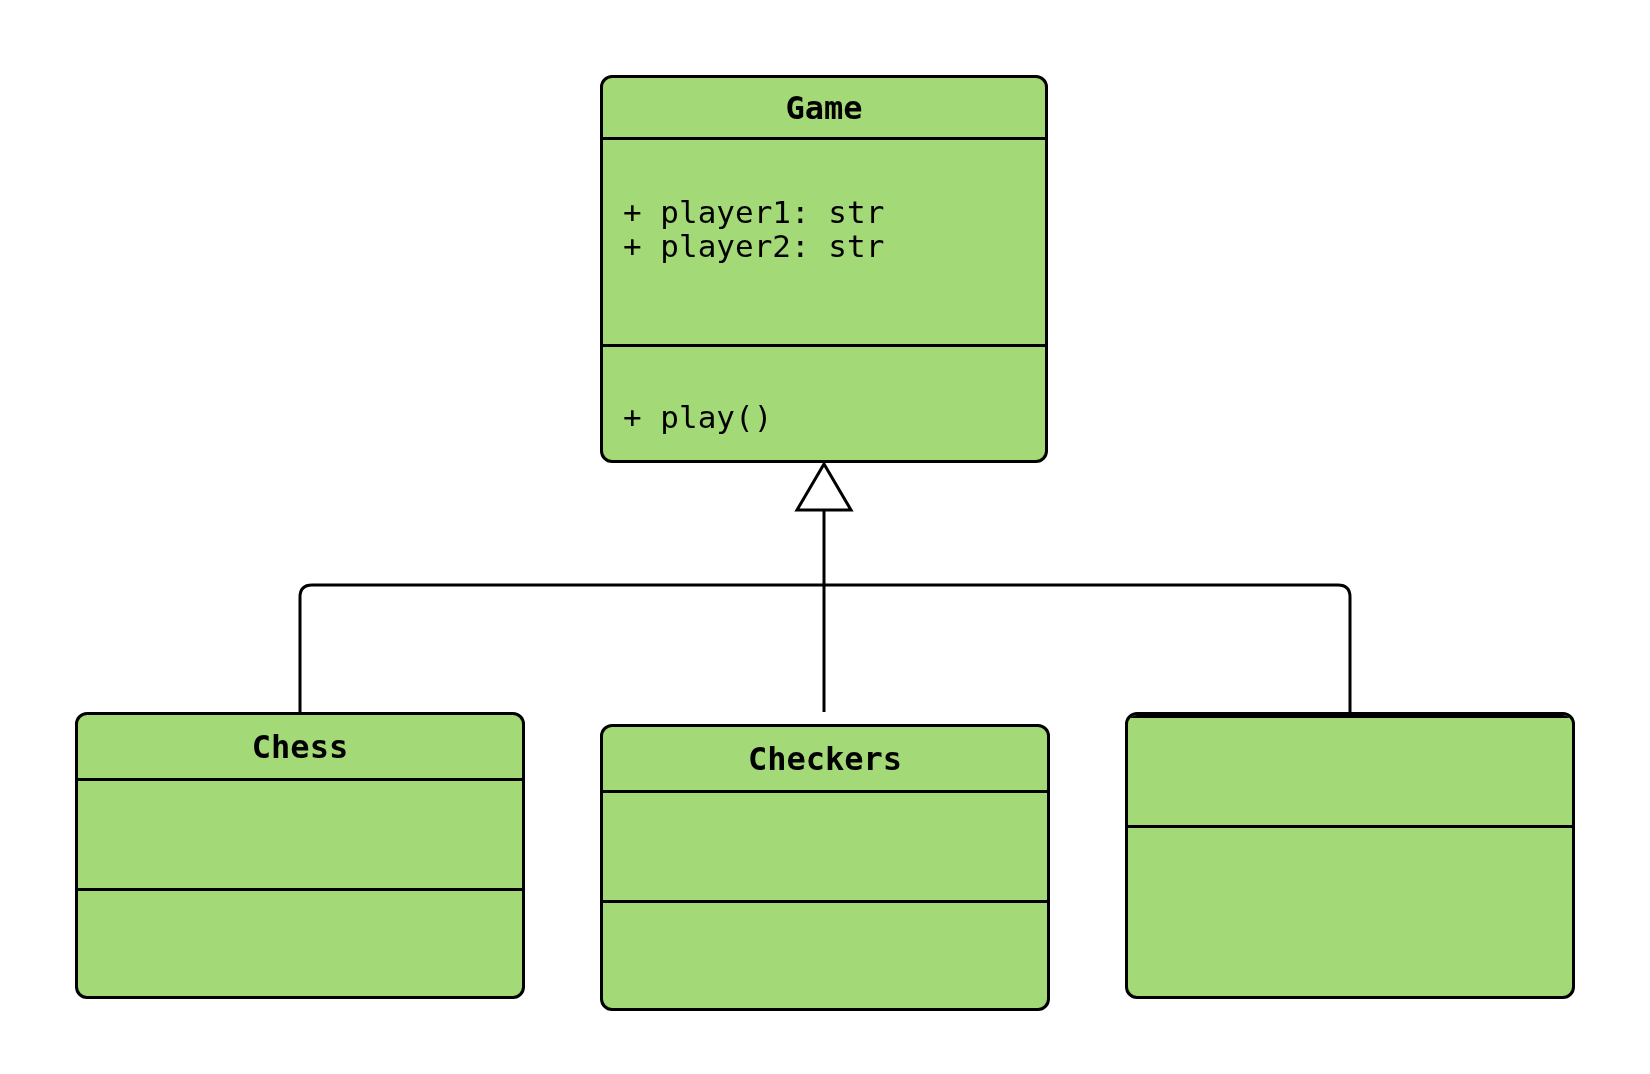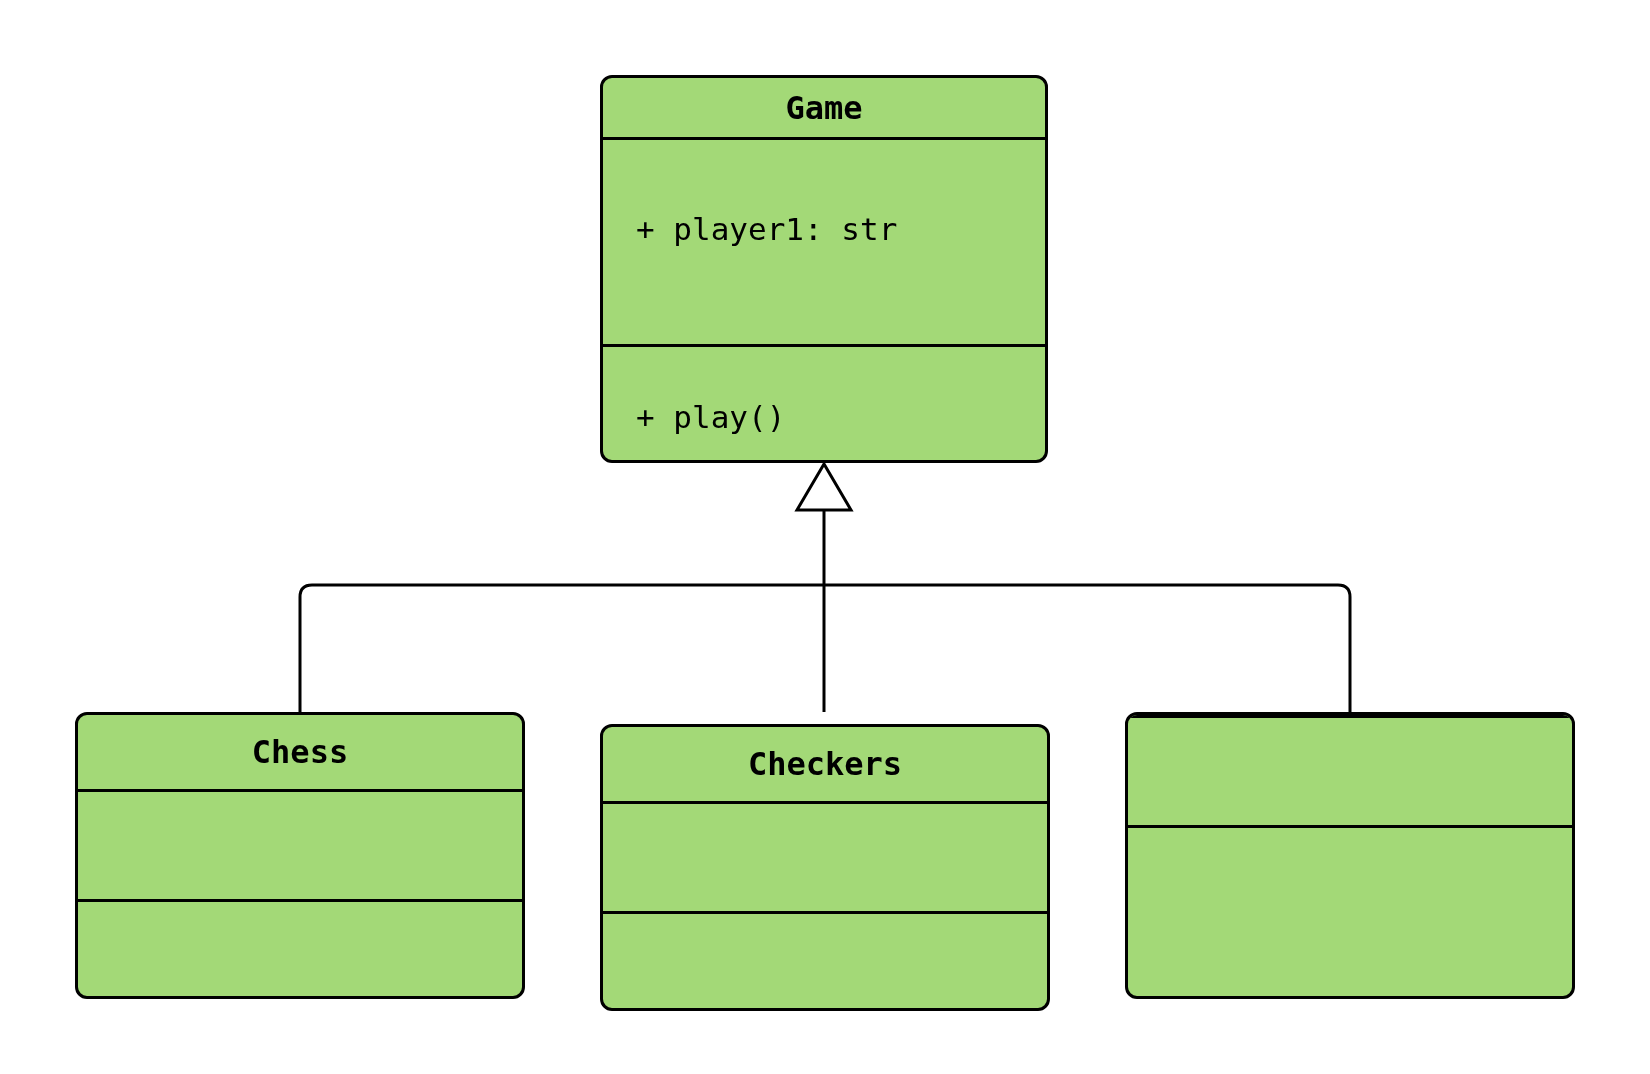--- a/index.html
+++ b/index.html
@@ -38,36 +38,36 @@
     font-weight: bold;
     font-size: 32px;
     letter-spacing: 0px;
   }
   .uml-section {
     border-top: 3px solid #000000;
     box-sizing: border-box;
     display: flex;
     flex-direction: column;
     justify-content: center;
-    padding-left: 33px;
+    padding-left: 20px;
     font-size: 31px;
     line-height: 34px;
     white-space: pre;
   }
   
   #class-game            { left: 600px; top: 75px;  width: 448px; height: 388px; }
   #class-game .uml-header   { height: 59px; }
   #class-game .uml-attrs    { height: 180px; }
   #class-game .uml-methods  { height: 143px; margin-top: 27px; }
   
   .uml-child             { top: 712px; width: 450px; height: 287px; }
   #class-chess           { left: 75px; }
   #class-checkers        { left: 600px; margin-top: 12px; }
   #class-ludo            { left: 1125px; }
-  .uml-child .uml-header  { height: 74px; }
+  .uml-child .uml-header  { height: 63px; }
   .uml-child .uml-attrs   { height: 110px; }
   .uml-child .uml-methods { height: 110px; }
 </style>
 </head>
 <body>
 
 <div class="stage">
 
   <svg class="connectors" viewBox="0 0 1650 1074" fill="none" stroke="#000000" stroke-width="3">
 
@@ -75,20 +75,21 @@
 
     <path d="M 300 712 L 300 597 Q 300 585 312 585 L 1338 585 Q 1350 585 1350 597 L 1350 712"></path>
 
     <polygon points="824,464 797,510 851,510" fill="#ffffff"></polygon>
   </svg>
 
   <div class="uml-class" id="class-game">
     <div class="uml-header">Game</div>
     <div class="uml-section uml-attrs">
       <div>+ player1: str</div>
+      <div>+ player2: str</div>
     </div>
     <div class="uml-section uml-methods">
       <div>+ play()</div>
     </div>
   </div>
 
   <div class="uml-class uml-child" id="class-chess">
     <div class="uml-header">Chess</div>
     <div class="uml-section uml-attrs"></div>
     <div class="uml-section uml-methods"></div>

